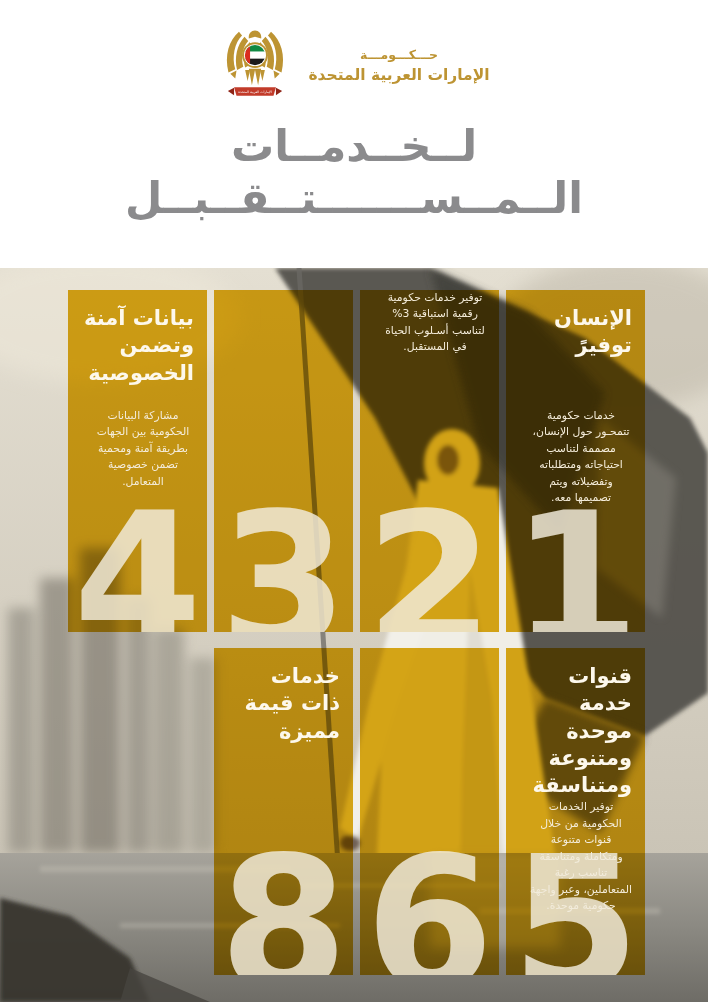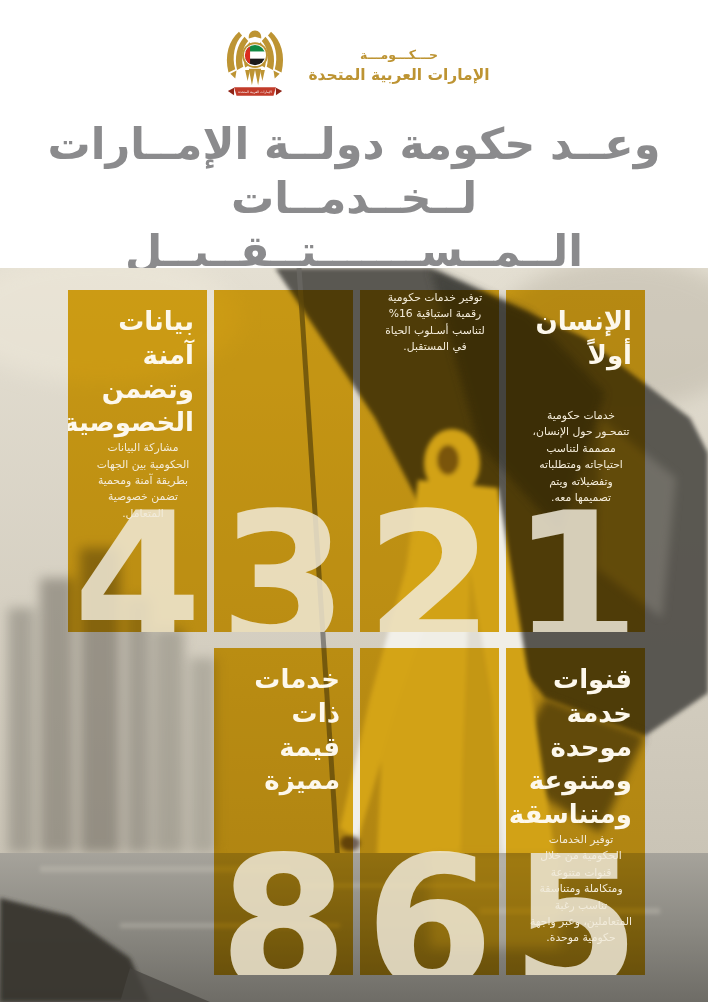--- a/index.html
+++ b/index.html
@@ -21,21 +21,21 @@
   .photo{position:absolute;top:268px;left:0;width:708px;height:734px;isolation:isolate;overflow:hidden;}
   .bg-svg{position:absolute;inset:0;display:block;}
   
   .cards{position:absolute;left:68px;width:577px;display:grid;grid-template-columns:repeat(4,139px);gap:7px;direction:rtl;}
   .cards.row1{top:22px;}   .cards.row1 .card{height:342px;}
   .cards.row2{top:380px;}  .cards.row2 .card{height:327px;}
   .card{position:relative;overflow:hidden;}
   .card::before{content:"";position:absolute;inset:0;background:var(--card-gold,#E0AE18);mix-blend-mode:multiply;}
   .card-title{
     position:relative;z-index:1;padding:15px 13px 0 8px;color:var(--text-white,#FDF8EC);
-    font-size:26px;font-weight:bold;line-height:1.3;white-space:pre-line;text-align:right;
+    font-size:21px;font-weight:bold;line-height:1.3;white-space:pre-line;text-align:right;
   }
   .cards.row1 .card-title{min-height:103px;}
   .cards.row2 .card-title{min-height:117px;}
   .card-body{
     position:relative;z-index:1;padding:0 13px 0 24px;color:var(--text-soft,#F4ECDA);
     font-size:10.8px;line-height:1.52;text-align:center;
   }
   .card-number{
     position:absolute;z-index:1;bottom:-42px;left:0;right:0;text-align:center;
     font-size:185px;font-weight:bold;line-height:1;color:var(--number-cream,#F2ECDC);opacity:.83;
@@ -83,21 +83,20 @@
           <text x="60" y="107.5" font-size="5.5" fill="#ffffff" text-anchor="middle">الإمارات العربية المتحدة</text>
         </g>
       </svg>
       <div class="logo-text" dir="rtl">
         <div class="gov-word">حـــكـــومـــة</div>
         <div class="country-name">الإمارات العربية المتحدة</div>
       </div>
     </div>
 
     <div class="main-title">
-      <div class="line1">وعــد حكومة دولــة الإمــارات</div>
       <div class="line2">لــخــدمــات الــمــســـــــتــقــبــل</div>
     </div>
   </div>
 
   <div class="photo">
 
     <svg class="bg-svg" width="708" height="734" viewBox="0 0 708 734">
       <defs>
         <linearGradient id="skyGrad" x1="0" y1="0" x2="0" y2="1">
           <stop offset="0" stop-color="#e4dfd2"></stop>
@@ -167,26 +166,26 @@
 
       <g>
         <path d="M0,630 L70,648 L130,690 L150,734 L0,734 Z" fill="#38362f" opacity="0.95" filter="url(#b2)"></path>
         <path d="M130,700 L210,734 L120,734 Z" fill="#474540" opacity="0.8"></path>
       </g>
     </svg>
 
     <div class="cards row1">
       <div class="card">
         <div class="card-title">الإنسان
-أولاً</div>
+توفيرً</div>
         <div class="card-body">خدمات حكومية تتمحـور حول الإنسان، مصممة لتناسب احتياجاته ومتطلباته وتفضيلاته ويتم تصميمها معه.</div>
         <div class="card-number">1</div>
       </div>
       <div class="card">
-        <div class="card-body">توفير خدمات حكومية رقمية استباقية 16% لتناسب أسـلوب الحياة في المستقبل.</div>
+        <div class="card-body">توفير خدمات حكومية رقمية استباقية 3% لتناسب أسـلوب الحياة في المستقبل.</div>
         <div class="card-number">2</div>
       </div>
       <div class="card">
         <div class="card-number">3</div>
       </div>
       <div class="card">
         <div class="card-title">بيانات آمنة
 وتضمن
 الخصوصية</div>
         <div class="card-body">مشاركة البيانات الحكومية بين الجهات بطريقة آمنة ومحمية تضمن خصوصية المتعامل.</div>

